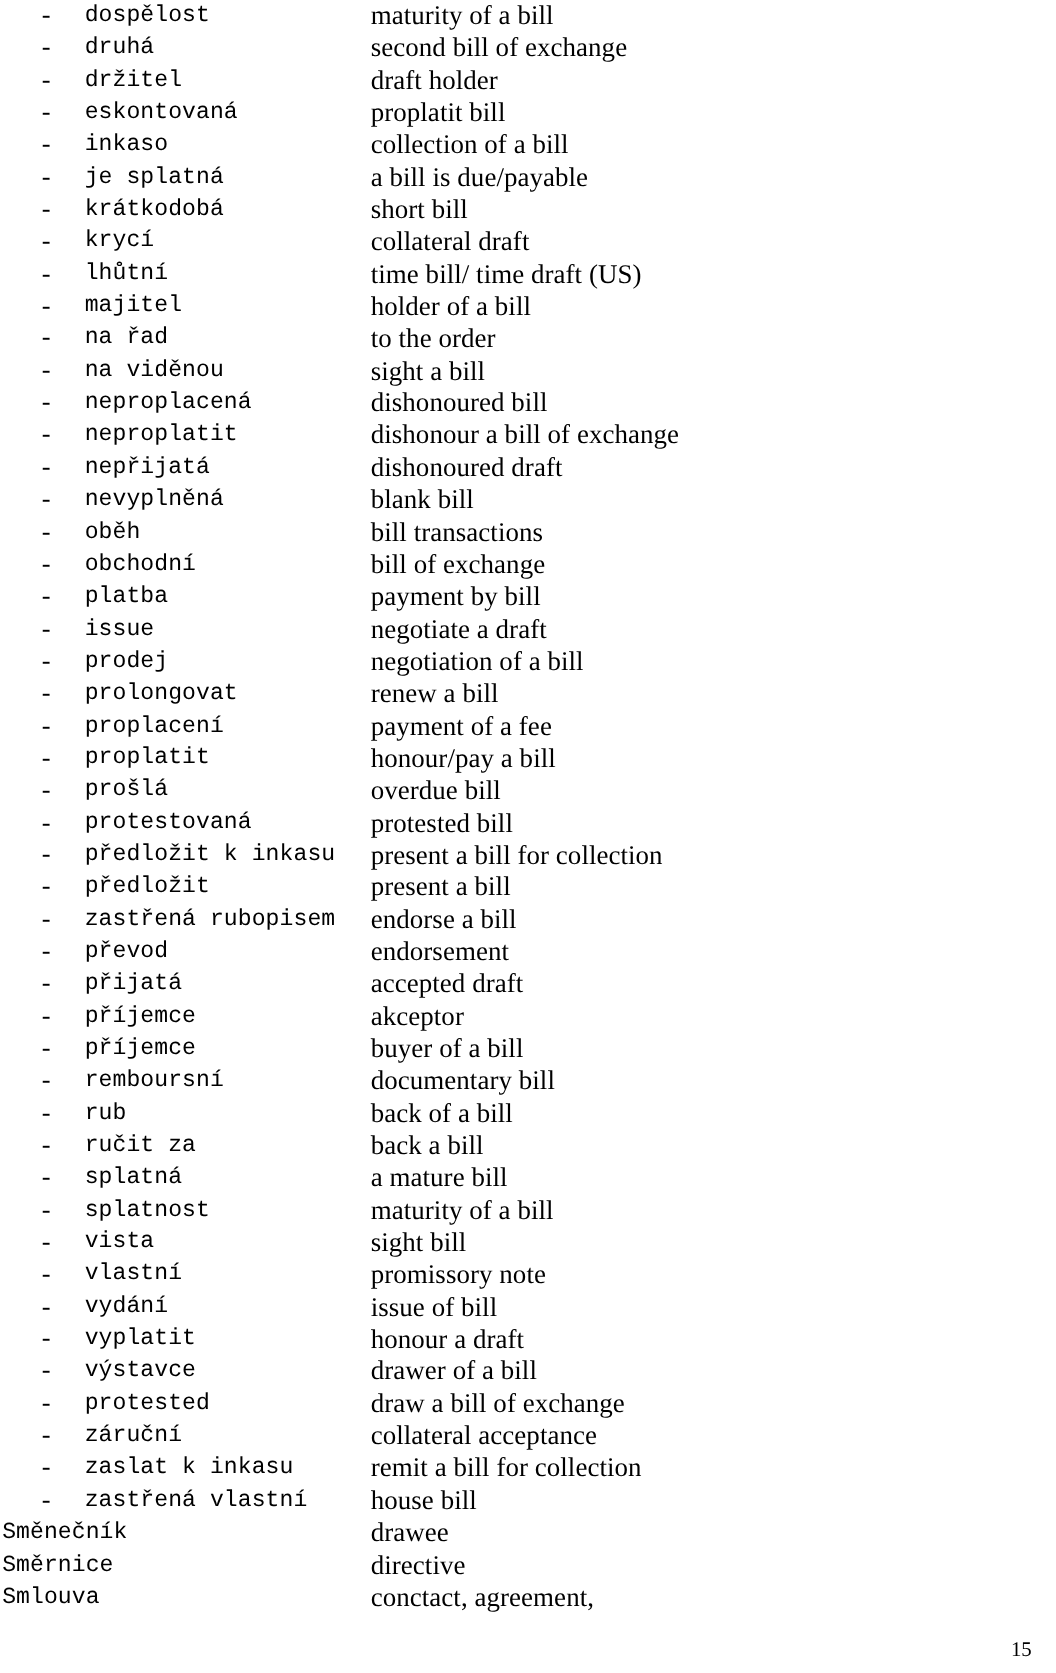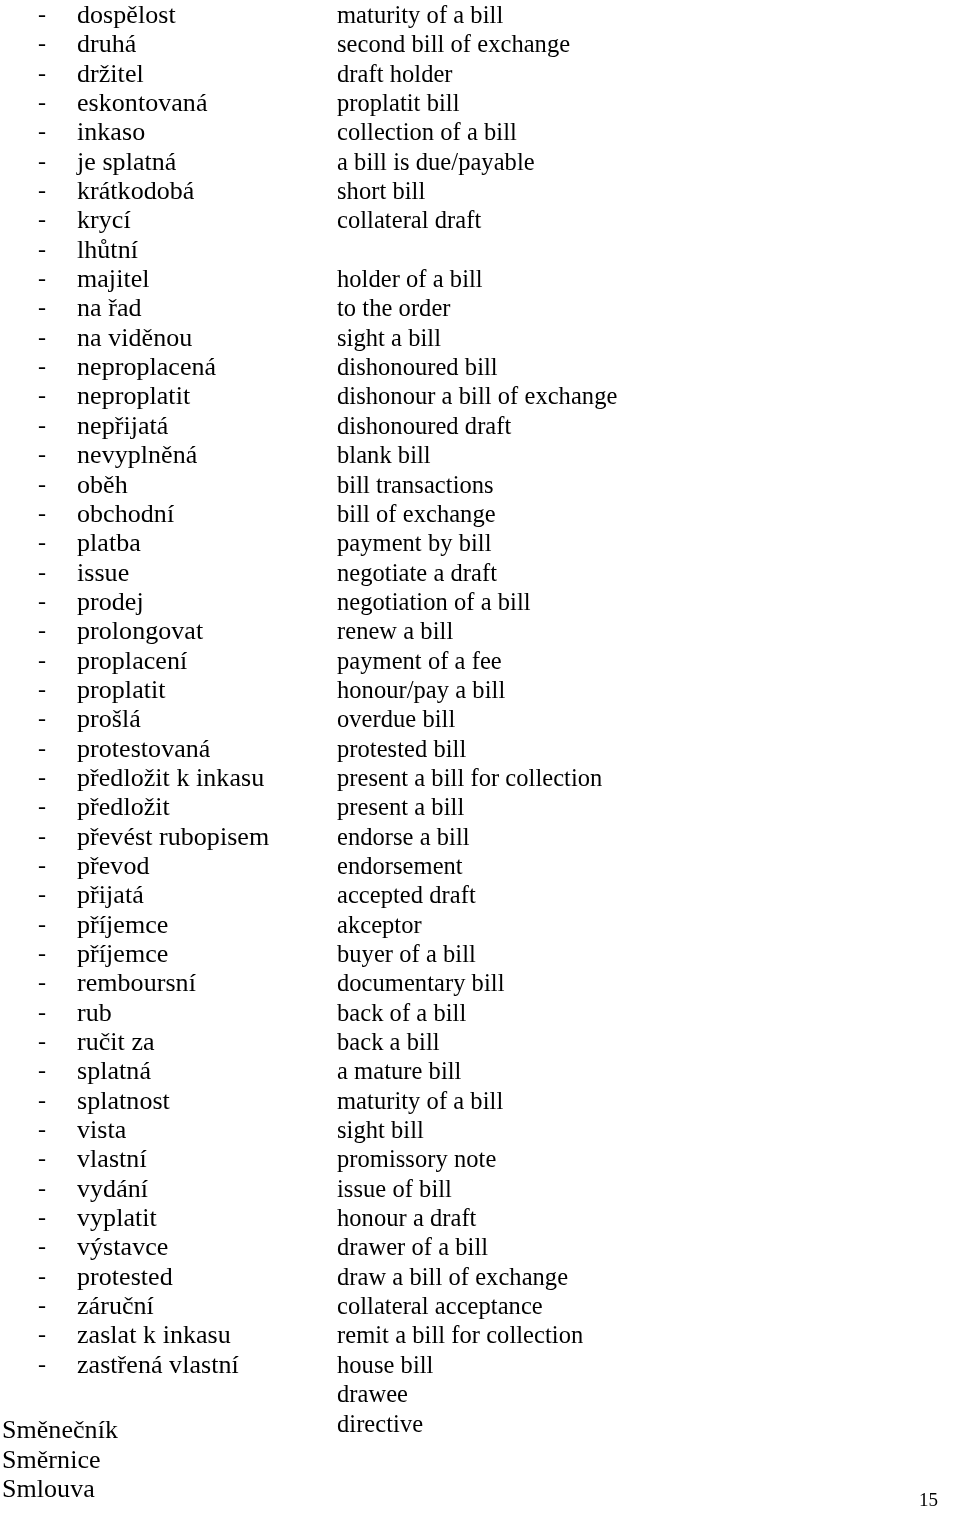--- a/index.html
+++ b/index.html
@@ -43,28 +43,28 @@
     left: 38px;
     top: 0;
     font-size: 24px;
     line-height: 29.35px;
   }
 
   .term {
     position: absolute;
     left: 77px;
     top: 0;
-    font-size: 26px;
+    font-size: 21px;
     line-height: 29.35px;
     letter-spacing: 0.05px;
+    font-family: Liberation Mono, monospace;
   }
 
   .row.nodash .term {
     left: 2px;
-    margin-top: 36px;
   }
 
   .gloss {
     position: absolute;
     left: 297px;
     top: 0;
     font-size: 24.5px;
     line-height: 29.35px;
     letter-spacing: 0.05px;
     margin-left: 40px;
@@ -120,20 +120,21 @@
         <span class="gloss">short bill</span>
       </div>
       <div class="row">
         <span class="bullet">-</span>
         <span class="term">krycí</span>
         <span class="gloss">collateral draft</span>
       </div>
       <div class="row">
         <span class="bullet">-</span>
         <span class="term">lhůtní</span>
+        <span class="gloss">time bill/ time draft (US)</span>
       </div>
       <div class="row">
         <span class="bullet">-</span>
         <span class="term">majitel</span>
         <span class="gloss">holder of a bill</span>
       </div>
       <div class="row">
         <span class="bullet">-</span>
         <span class="term">na řad</span>
         <span class="gloss">to the order</span>
@@ -218,21 +219,21 @@
         <span class="term">předložit k inkasu</span>
         <span class="gloss">present a bill for collection</span>
       </div>
       <div class="row">
         <span class="bullet">-</span>
         <span class="term">předložit</span>
         <span class="gloss">present a bill</span>
       </div>
       <div class="row">
         <span class="bullet">-</span>
-        <span class="term">převést rubopisem</span>
+        <span class="term">zastřená rubopisem</span>
         <span class="gloss">endorse a bill</span>
       </div>
       <div class="row">
         <span class="bullet">-</span>
         <span class="term">převod</span>
         <span class="gloss">endorsement</span>
       </div>
       <div class="row">
         <span class="bullet">-</span>
         <span class="term">přijatá</span>
@@ -321,18 +322,19 @@
       <div class="row nodash">
         <span class="term">Směnečník</span>
         <span class="gloss">drawee</span>
       </div>
       <div class="row nodash">
         <span class="term">Směrnice</span>
         <span class="gloss">directive</span>
       </div>
       <div class="row nodash">
         <span class="term">Smlouva</span>
+        <span class="gloss">conctact, agreement,</span>
       </div>
     </div>
 
   <div id="page-number">15</div>
 
 </div>
 
 </body></html>

